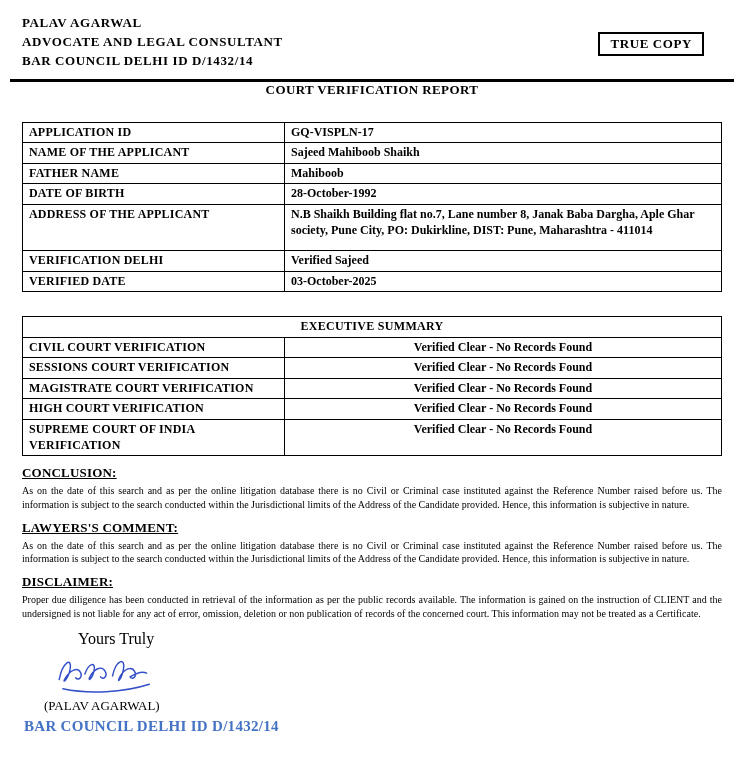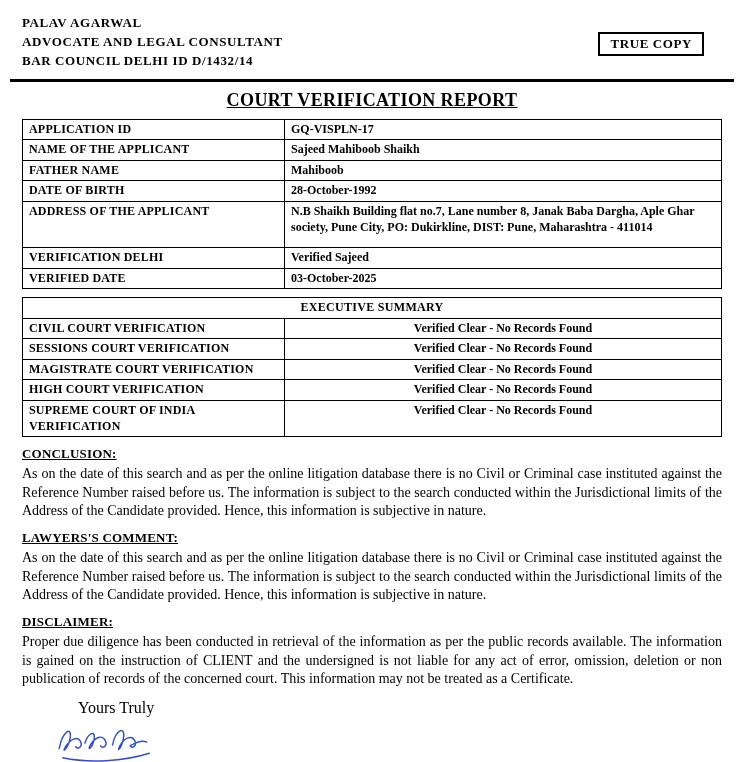--- a/index.html
+++ b/index.html
@@ -13,37 +13,37 @@
 
   .letterhead { font-weight:bold; font-size:13px; letter-spacing:0.6px; line-height:1.45; }
   .true-copy {
     position:absolute; top:32px; right:40px;
     border:2px solid #000; padding:2px 10px;
     font-weight:bold; font-size:13px; letter-spacing:0.6px;
   }
   .rule { border-top:3px solid #000; margin:8px -12px 0 -12px; }
 
   .report-title {
-    text-align:center; font-weight:bold; font-size:18px;
-    letter-spacing:0.4px; margin-top:8px; text-decoration:underline;
+    text-align:center; font-weight:bold; font-size:13px;
+    letter-spacing:0.4px; 
   }
 
-  table { border-collapse:collapse; width:100%; margin-top:8px; }
+  table { border-collapse:collapse; width:100%; margin-top:24px; }
   td { border:1px solid #000; font-size:12px; font-weight:bold; padding:2px 6px; vertical-align:top; line-height:1.3; }
   td.lbl { width:262px; letter-spacing:0.2px; }
   tr.address-row td { height:46px; }
   table.exec td.exec-title { text-align:center; letter-spacing:0.3px; }
   table.exec td.val { text-align:center; }
 
   .section { margin-top:9px; }
   .section-heading {
     font-weight:bold; font-size:13px; text-decoration:underline; letter-spacing:0.2px;
   }
   .section-body {
-    margin-top:3px; font-size:14px; line-height:1.33; text-align:justify;
+    margin-top:3px; font-size:10px; line-height:1.33; text-align:justify;
   }
 
   .salutation { margin:10px 0 0 56px; font-size:16px; }
   .signature { display:block; margin:4px 0 0 26px; width:118px; height:46px; }
   .sig-name { margin-left:22px; font-size:13px; }
   .sig-bar { margin:4px 0 0 2px; font-size:15px; font-weight:bold; color:#4472C4; letter-spacing:0.3px; }
 </style>
 </head>
 <body>
 

